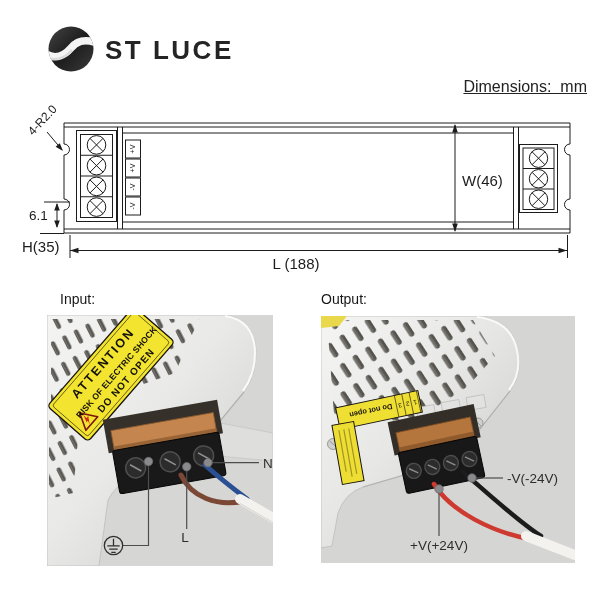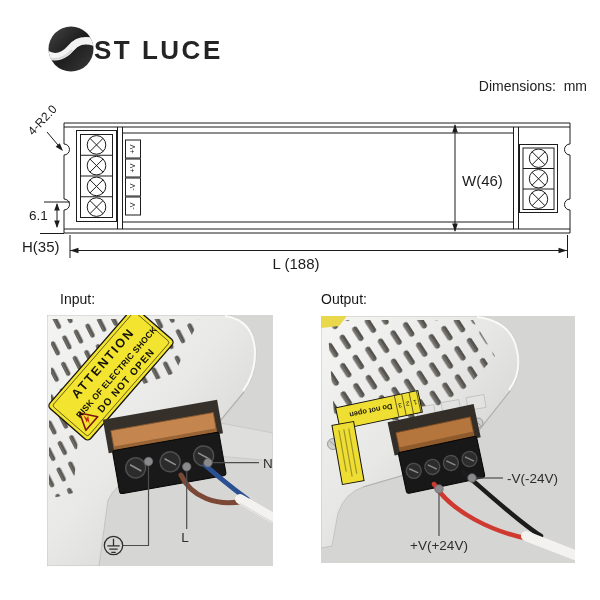--- a/index.html
+++ b/index.html
@@ -1,22 +1,22 @@
 <!DOCTYPE html>
 <html><head>
 <meta charset="utf-8">
 <style>
   html,body{margin:0;padding:0;background:#ffffff;}
   .page{position:relative;width:600px;height:600px;background:#ffffff;overflow:hidden;
         font-family:"Liberation Sans","DejaVu Sans",sans-serif;color:#1c1c1c;}
   .logo-wrap{position:absolute;left:48px;top:26px;display:flex;align-items:center;}
-  .brand{font-size:26px;font-weight:700;letter-spacing:2.5px;color:#242424;margin-top:2px;}
+  .brand{font-size:26px;font-weight:700;letter-spacing:2.5px;color:#242424;margin-left:11px;margin-top:2px;}
   .code-block{position:absolute;right:13px;top:75px;text-align:right;}
   .product-code{font-size:15.5px;font-weight:700;color:#111;}
-  .dims-note{font-size:14px;color:#222;margin-top:3px;white-space:pre;}
+  .dims-note{font-size:16px;color:#222;margin-top:3px;white-space:pre;text-decoration:underline;}
   .section-title{position:absolute;font-size:14px;color:#171717;}
   .input-title{left:60px;top:291px;}
   .output-title{left:321px;top:291px;}
   svg{display:block;}
   .drawing{position:absolute;left:0;top:95px;}
   .photo{position:absolute;}
   .input-photo{left:47px;top:315px;}
   .output-photo{left:321px;top:316px;}
   text{font-family:"Liberation Sans","DejaVu Sans",sans-serif;}
 </style>

